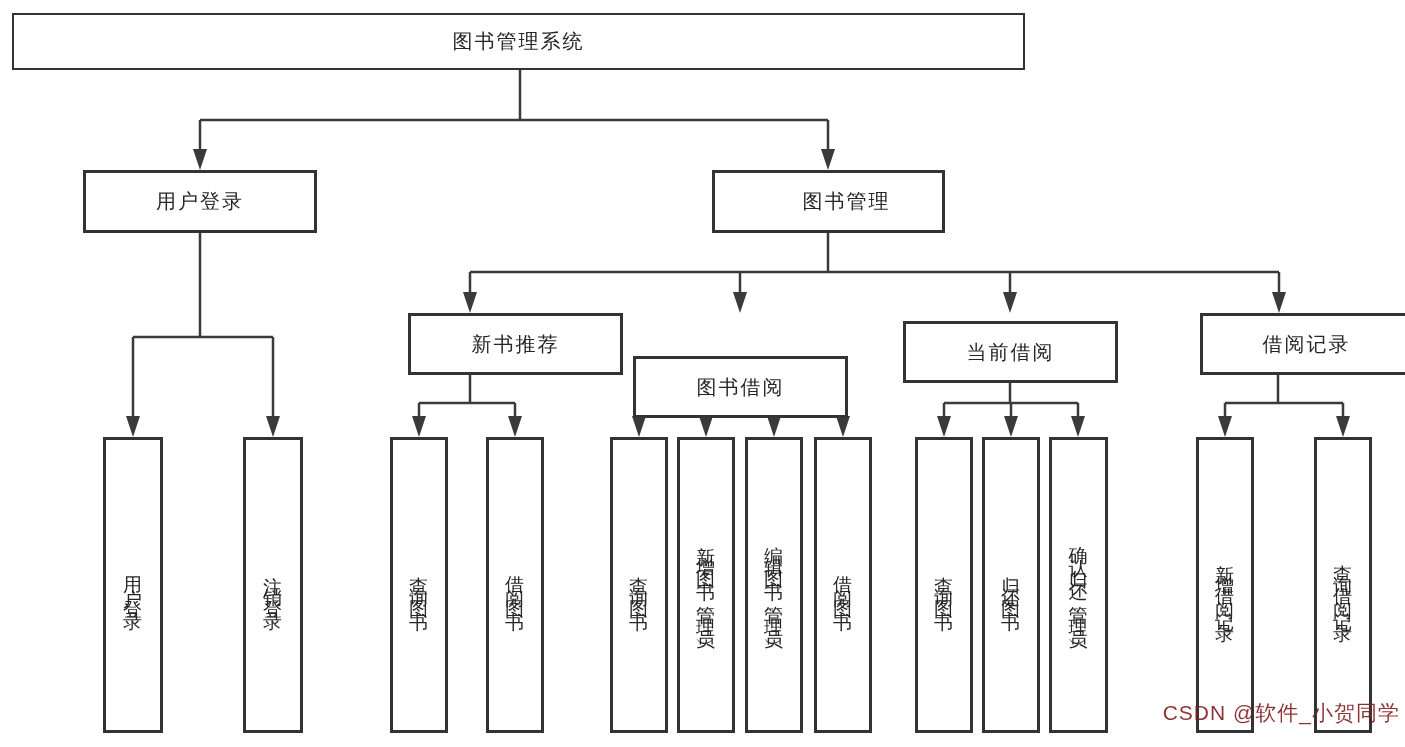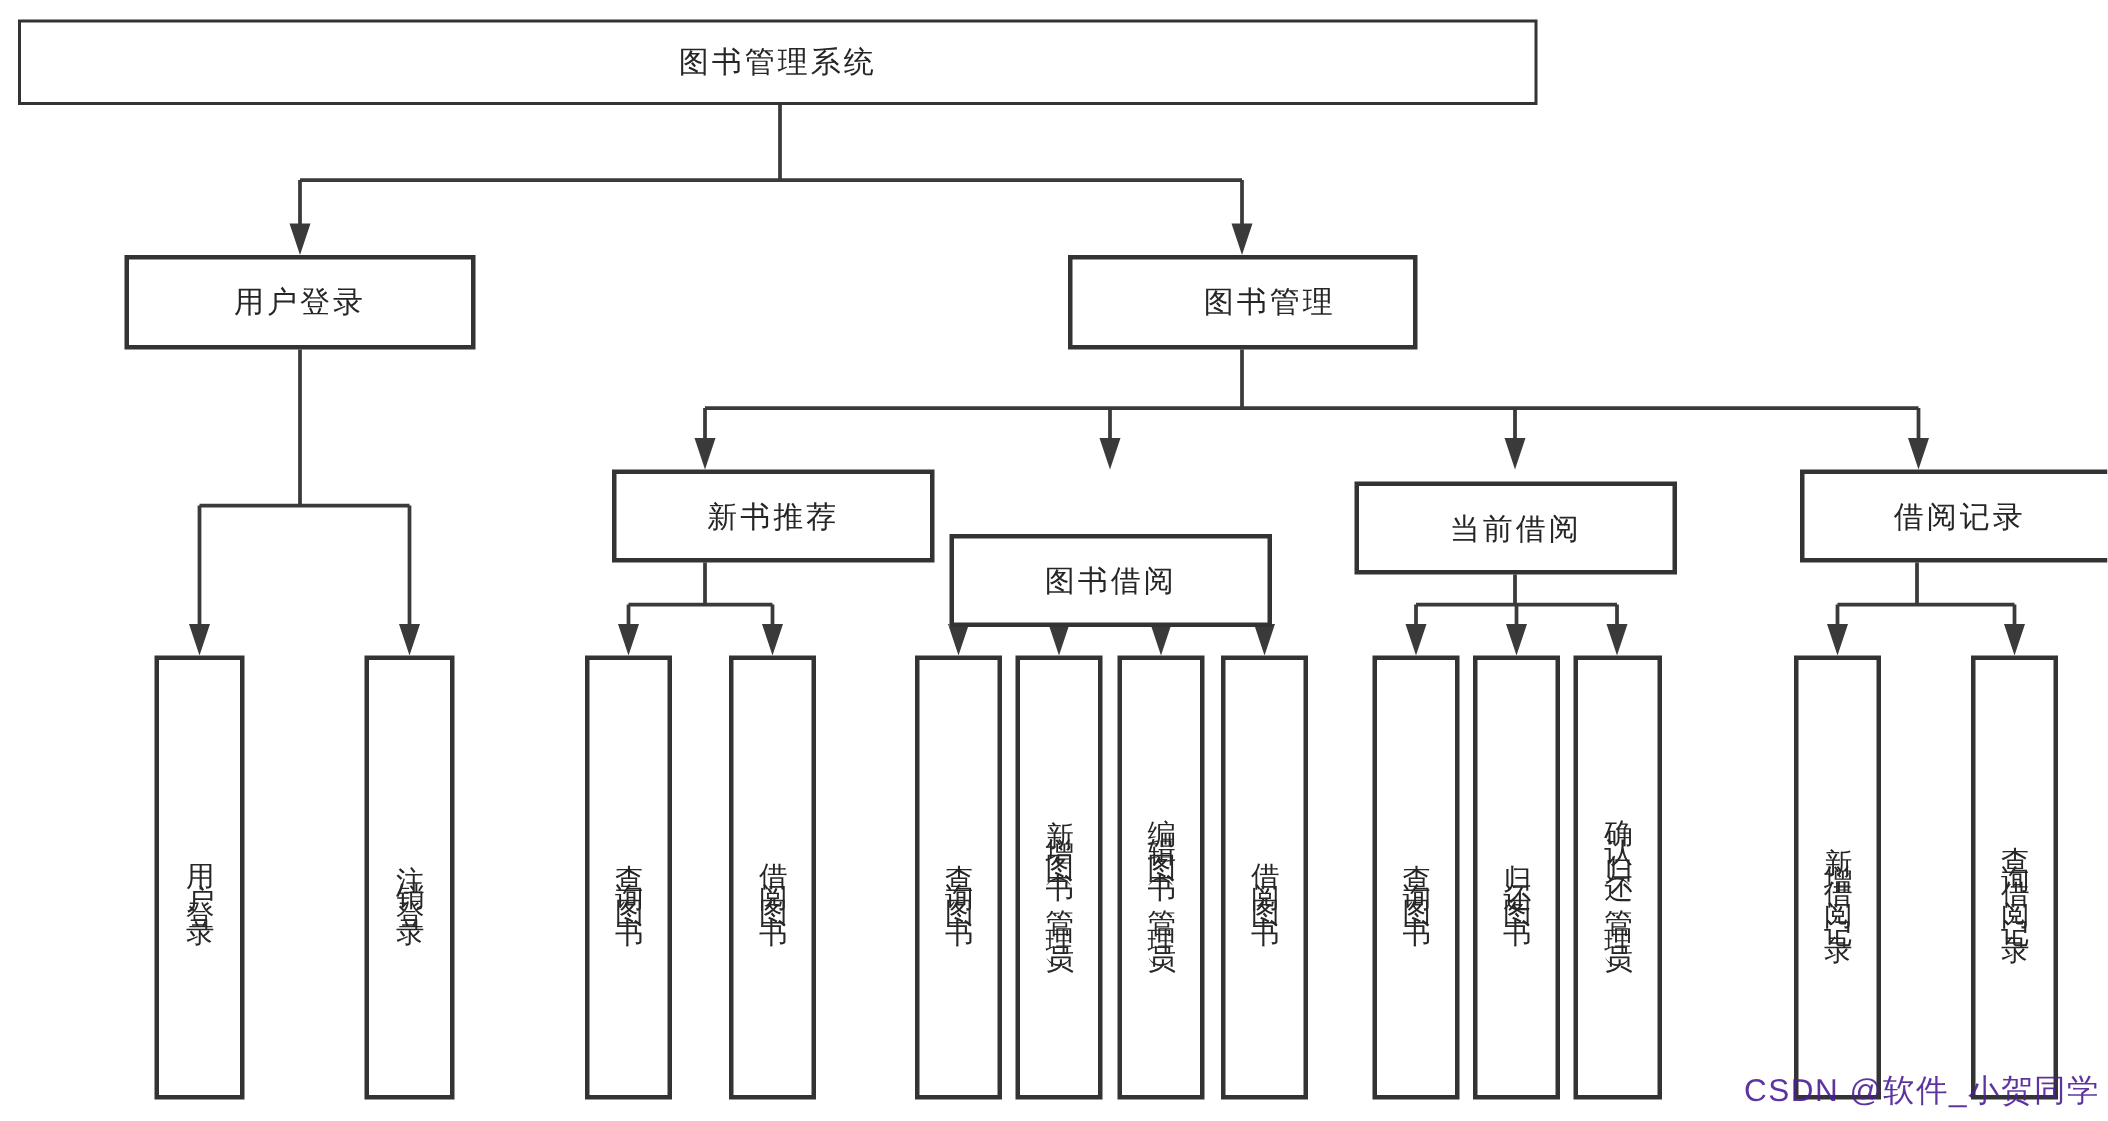--- a/index.html
+++ b/index.html
@@ -38,23 +38,23 @@
     writing-mode: vertical-rl;
     text-orientation: mixed;
     font-size: 19px;
     line-height: 1;
     letter-spacing: 12px;
     white-space: nowrap;
   }
   .watermark {
     position: absolute;
     right: 5px;
-    bottom: 6px;
+    bottom: 20px;
     font-size: 21px;
-    color: #4c1d95;
+    color: #7f1d1d;
     opacity: 0.9;
     z-index: 3;
     letter-spacing: 1px;
     white-space: nowrap;
   }
 </style>
 </head>
 <body>
 
 <div class="canvas">

